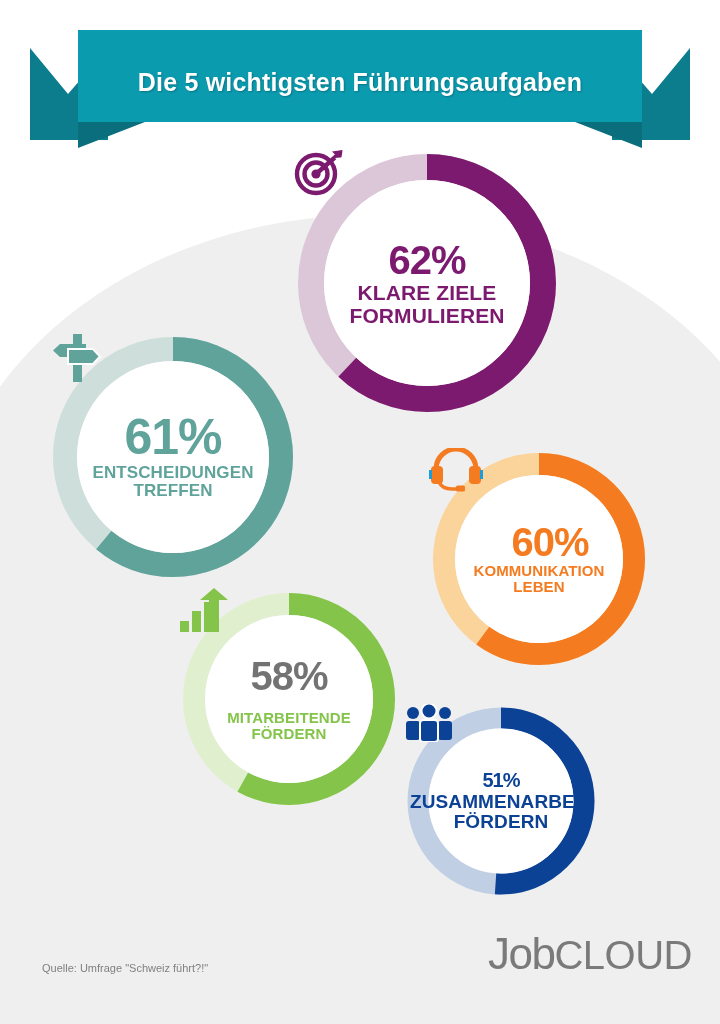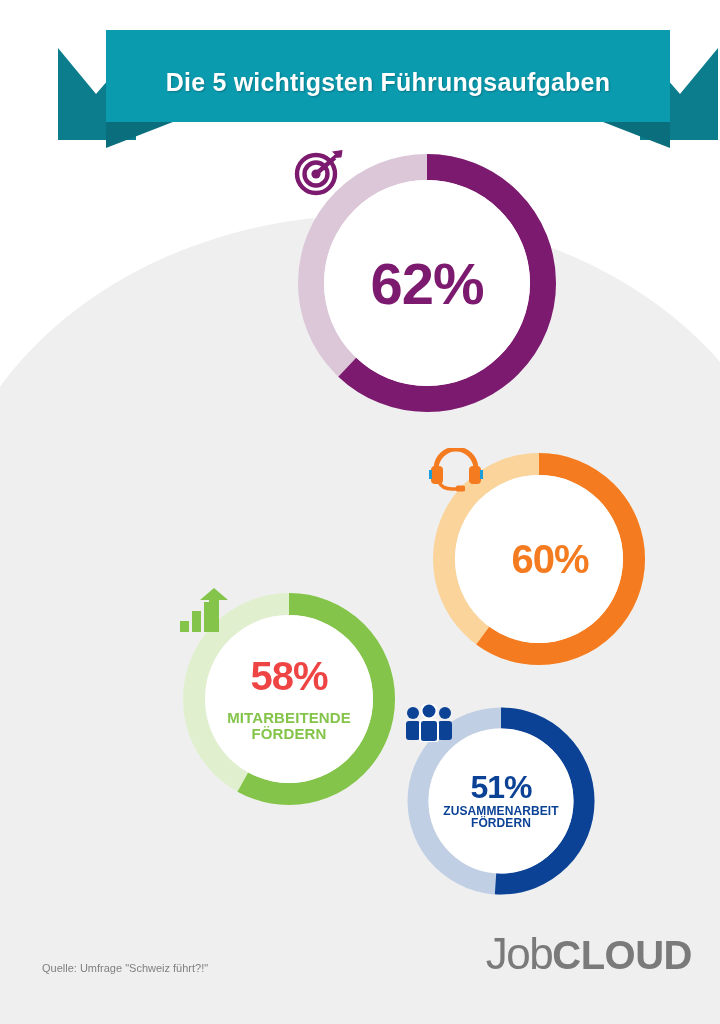--- a/index.html
+++ b/index.html
@@ -44,21 +44,20 @@
   }
 
   
   .ribbon {
     position: absolute;
     left: 0;
     top: 30px;
     width: 644px;
     height: 120px;
     z-index: 5;
-    margin-left: 28px;
   }
   .ribbon svg { display:block; }
   .ribbon-title {
     position: absolute;
     left: 80px;
     top: 38px;
     width: 560px;
     text-align: center;
     color: #ffffff;
     font-size: 25px;
@@ -108,35 +107,35 @@
     white-space: pre-line;
   }
 
   
   #donut-ziele      { left: 292px; top: 148px; width: 270px; height: 270px; }
   #donut-entsch     { left: 48px;  top: 332px; width: 250px; height: 250px; }
   #donut-komm       { left: 428px; top: 448px; width: 222px; height: 222px; }
   #donut-mitarb     { left: 178px; top: 588px; width: 222px; height: 222px; }
   #donut-zusammen   { left: 404px; top: 704px; width: 194px; height: 194px; }
 
-  #donut-ziele .donut-pct    { font-size: 58px; }
+  #donut-ziele .donut-pct    { font-size: 40px; }
   #donut-ziele .donut-label  { font-size: 21px; margin-top: 3px; }
   #donut-ziele .donut-icon   { margin-bottom: 2px; }
 
   #donut-entsch .donut-pct   { font-size: 50px; }
   #donut-entsch .donut-label { font-size: 17px; margin-top: 2px; }
 
   #donut-komm .donut-pct     { font-size: 40px; margin-left: 22px; }
   #donut-komm .donut-label   { font-size: 15px; margin-top: 2px; }
 
   #donut-mitarb .donut-pct   { font-size: 40px; }
   #donut-mitarb .donut-label { font-size: 15px; margin-top: 15px; }
 
-  #donut-zusammen .donut-pct   { font-size: 32px; }
-  #donut-zusammen .donut-label { font-size: 12px; margin-top: 2px; }
+  #donut-zusammen .donut-pct   { font-size: 20px; }
+  #donut-zusammen .donut-label { font-size: 19px; margin-top: 2px; }
 
   
   .source-note {
     position: absolute;
     left: 42px;
     top: 962px;
     font-size: 11px;
     color: #808080;
     z-index: 6;
     white-space: nowrap;
@@ -149,21 +148,21 @@
     color: #7a7a7a;
     font-size: 44px;
     line-height: 1;
     white-space: nowrap;
   }
   .logo-job {
     font-weight: normal;
     letter-spacing: -1.5px;
   }
   .logo-cloud {
-    font-weight: bold;
+    font-weight: normal;
     letter-spacing: -0.5px;
     font-size: 40px;
     text-align: center;
   }
 </style>
 </head>
 <body>
 
 <div id="canvas">
 
@@ -199,62 +198,85 @@
             <circle cx="24" cy="26" r="19"></circle>
             <circle cx="24" cy="26" r="11.5"></circle>
           </g>
           <circle cx="24" cy="26" r="4.6" fill="#7B1A6E"></circle>
           <path d="M24 26 L48 5" stroke="#7B1A6E" stroke-width="4.4" fill="none" stroke-linecap="round"></path>
           <path d="M40 3.5 L50.5 2 L49 12.5 Z" fill="#7B1A6E"></path>
           <path d="M43 10 L54 9 L52.5 19 Z" fill="#ffffff"></path>
         </svg>
       </span>
       <span class="donut-pct" style="color:#7B1A6E">62%</span>
-    </div>
-  </div>
-
+      <span class="donut-label" style="color:#7B1A6E">KLARE ZIELE
+FORMULIEREN</span>
+    </div>
+  </div>
+
+  <div class="donut" id="donut-entsch">
+    <svg width="250" height="250" viewBox="0 0 250 250">
+      <circle cx="125" cy="125" r="108" fill="none" stroke="#CDDEDB" stroke-width="24"></circle>
+      <circle cx="125" cy="125" r="108" fill="none" stroke="#5FA39B" stroke-width="24" stroke-dasharray="414.0 678.6" transform="rotate(-90 125 125)"></circle>
+      <circle cx="125" cy="125" r="96" fill="#ffffff"></circle>
+    </svg>
+    <div class="donut-inner">
+      <span class="donut-icon">
+        <svg width="58" height="52" viewBox="0 0 58 52">
+          <rect x="25" y="2" width="9" height="48" fill="#5FA39B"></rect>
+          <path d="M12 12 L38 12 L38 25 L12 25 L5 18.5 Z" fill="#5FA39B"></path>
+          <path d="M20 17 L45 17 L52 24.5 L45 32 L20 32 Z" fill="#5FA39B" stroke="#ffffff" stroke-width="2"></path>
+        </svg>
+      </span>
+      <span class="donut-pct" style="color:#5FA39B">61%</span>
+      <span class="donut-label" style="color:#5FA39B">ENTSCHEIDUNGEN
+TREFFEN</span>
+    </div>
+  </div>
 
   <div class="donut" id="donut-komm">
     <svg width="222" height="222" viewBox="0 0 222 222">
       <circle cx="111" cy="111" r="95" fill="none" stroke="#FAD49B" stroke-width="22"></circle>
       <circle cx="111" cy="111" r="95" fill="none" stroke="#F47B20" stroke-width="22" stroke-dasharray="358.1 596.9" transform="rotate(-90 111 111)"></circle>
       <circle cx="111" cy="111" r="84" fill="#ffffff"></circle>
     </svg>
     <div class="donut-inner">
       <span class="donut-icon">
         <svg width="56" height="44" viewBox="0 0 56 44">
           <path d="M8 26 L8 21 A20 20 0 0 1 48 21 L48 26" fill="none" stroke="#F47B20" stroke-width="5"></path>
           <rect x="3" y="18" width="12" height="18" rx="4" fill="#F47B20"></rect>
           <rect x="41" y="18" width="12" height="18" rx="4" fill="#F47B20"></rect>
           <rect x="1" y="22" width="3" height="9" fill="#1B9DD9"></rect>
           <rect x="52" y="22" width="3" height="9" fill="#1B9DD9"></rect>
           <path d="M11 34 Q14 41 24 41 L30 41" fill="none" stroke="#F47B20" stroke-width="3.4"></path>
           <rect x="28" y="37.5" width="9" height="6" rx="1.6" fill="#F47B20"></rect>
         </svg>
       </span>
       <span class="donut-pct" style="color:#F47B20">60%</span>
+      <span class="donut-label" style="color:#F47B20">KOMMUNIKATION
+LEBEN</span>
     </div>
   </div>
 
   <div class="donut" id="donut-mitarb">
     <svg width="222" height="222" viewBox="0 0 222 222">
       <circle cx="111" cy="111" r="95" fill="none" stroke="#E0F0CE" stroke-width="22"></circle>
       <circle cx="111" cy="111" r="95" fill="none" stroke="#84C44A" stroke-width="22" stroke-dasharray="346.2 596.9" transform="rotate(-90 111 111)"></circle>
       <circle cx="111" cy="111" r="84" fill="#ffffff"></circle>
     </svg>
     <div class="donut-inner">
       <span class="donut-icon">
         <svg width="50" height="46" viewBox="0 0 50 46">
           <rect x="2" y="33" width="9" height="11" fill="#84C44A"></rect>
           <rect x="14" y="23" width="9" height="21" fill="#84C44A"></rect>
           <rect x="26" y="14" width="9" height="30" fill="#84C44A"></rect>
           <path d="M31 44 L31 12 L22 12 L36 0 L50 12 L41 12 L41 44 Z" fill="#84C44A"></path>
         </svg>
       </span>
-      <span class="donut-pct" style="color:#ef4444">58%</span>
+      <span class="donut-pct" style="color:#737373">58%</span>
       <span class="donut-label" style="color:#84C44A">MITARBEITENDE
 FÖRDERN</span>
     </div>
   </div>
 
   <div class="donut" id="donut-zusammen">
     <svg width="194" height="194" viewBox="0 0 194 194">
       <circle cx="97" cy="97" r="83" fill="none" stroke="#C0CFE4" stroke-width="21"></circle>
       <circle cx="97" cy="97" r="83" fill="none" stroke="#0B4296" stroke-width="21" stroke-dasharray="265.9 521.5" transform="rotate(-90 97 97)"></circle>
       <circle cx="97" cy="97" r="72.5" fill="#ffffff"></circle>

